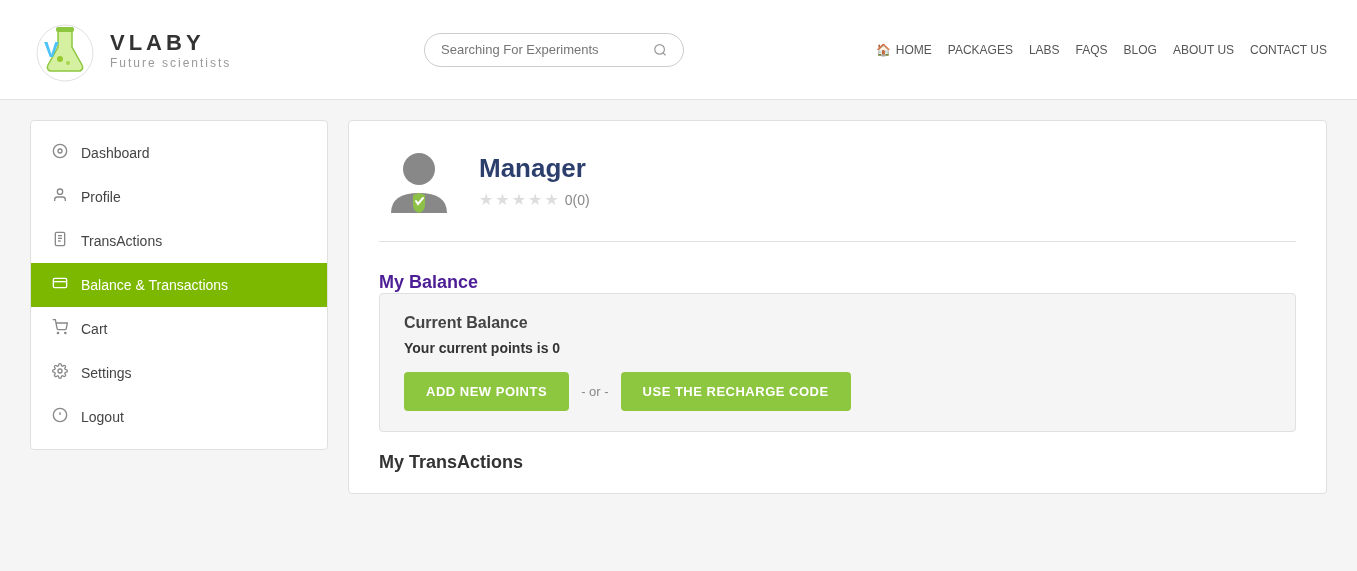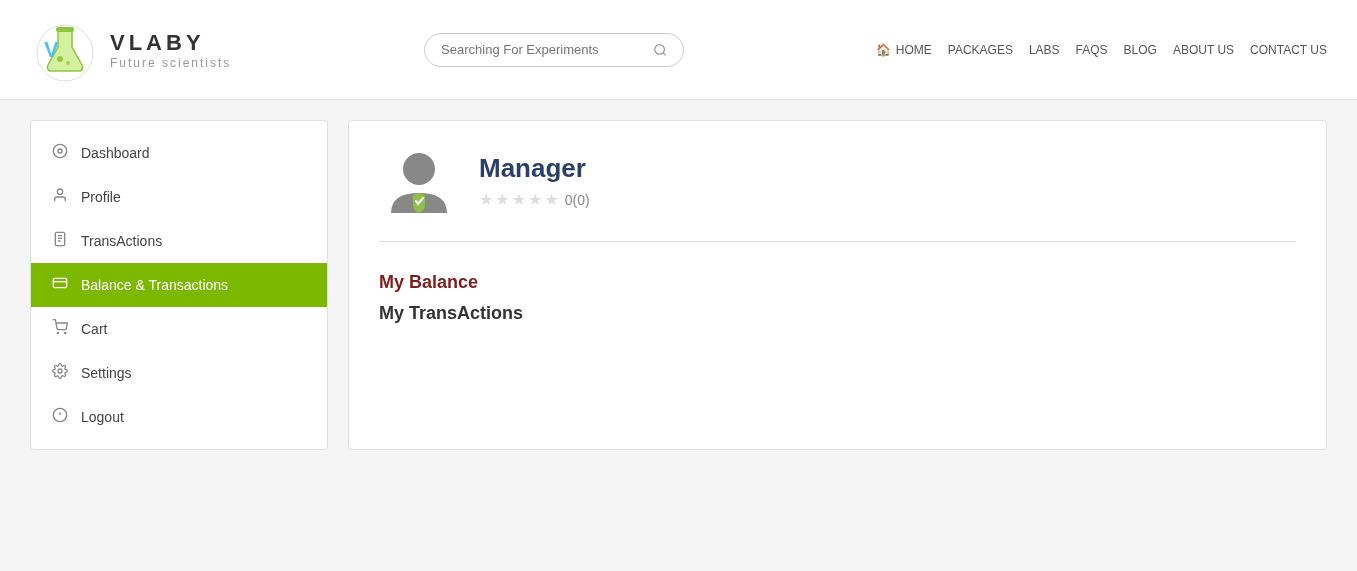--- a/index.html
+++ b/index.html
@@ -153,21 +153,21 @@
       gap: 2px;
     }
     .star { color: #e8c300; font-size: 16px; }
     .star.empty { color: #ddd; }
     .rating-text { color: #888; font-size: 14px; margin-left: 4px; }
 
     
     .section-title {
       font-size: 18px;
       font-weight: bold;
-      color: #7f1d1d;
+      color: #4c1d95;
       margin-bottom: 0;
     }
     .balance-box {
       background: #f5f5f5;
       border: 1px solid #e0e0e0;
       border-radius: 4px;
       padding: 20px 24px;
       margin-bottom: 20px;
     }
     .balance-label {
@@ -351,17 +351,29 @@
           <span class="star empty">★</span>
           <span class="star empty">★</span>
           <span class="star empty">★</span>
           <span class="rating-text">0(0)</span>
         </div>
       </div>
     </div>
 
     <div class="section-title">My Balance</div>
 
+    <div class="balance-box">
+      <div class="balance-label">Current Balance</div>
+      <div class="balance-points">
+        <span>Your current points is</span>
+        <span style="font-weight:bold;color:#333;">0</span>
+      </div>
+      <div class="balance-actions">
+        <button class="btn-green">ADD NEW POINTS</button>
+        <span class="or-text">- or -</span>
+        <button class="btn-green">USE THE RECHARGE CODE</button>
+      </div>
+    </div>
 
     <div class="my-transactions-title">My TransActions</div>
 
   </div>
 </div>
 
 </body></html>

